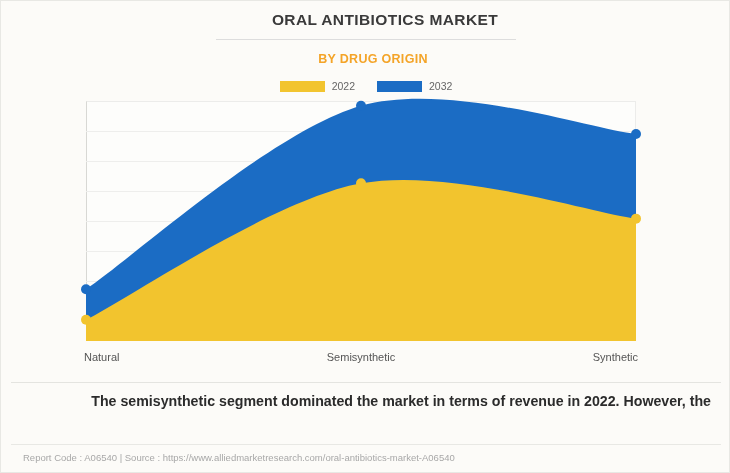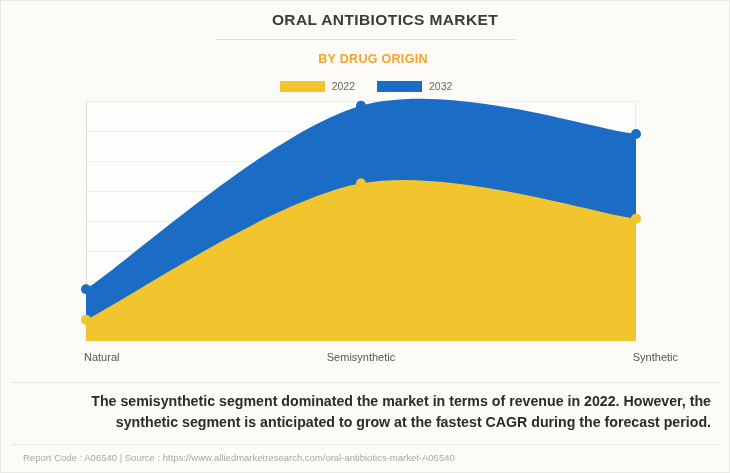--- a/index.html
+++ b/index.html
@@ -214,26 +214,25 @@
           <circle cx="0" cy="218.8235294117647" r="5" fill="#f2c42e"></circle>
           <circle cx="275" cy="82.35294117647058" r="5" fill="#f2c42e"></circle>
           <circle cx="550" cy="117.64705882352942" r="5" fill="#f2c42e"></circle>
         </g>
     </svg>
   </div>
 
   <div id="x-axis">
       <span class="x-tick-label" style="transform: none; left: -2px;">Natural</span>
       <span class="x-tick-label" style="left: 275px; text-align: right;">Semisynthetic</span>
-      <span class="x-tick-label" style="transform: translateX(-100%); left: 552px; margin-left: 40px;">Synthetic</span>
+      <span class="x-tick-label" style="transform: translateX(-100%); left: 552px;">Synthetic</span>
     </div>
 
   <div id="caption-divider"></div>
   <div id="caption">
     <span>The semisynthetic segment dominated the market in terms of revenue in 2022. However, the</span>
     <br>
-    <span>synthetic segment is anticipated to grow at the fastest CAGR during the forecast period.</span>
   </div>
 
   <div id="footer-divider"></div>
   <div id="footer">Report Code : A06540  |  Source : https://www.alliedmarketresearch.com/oral-antibiotics-market-A06540</div>
 
 </div>
 
 </body></html>

